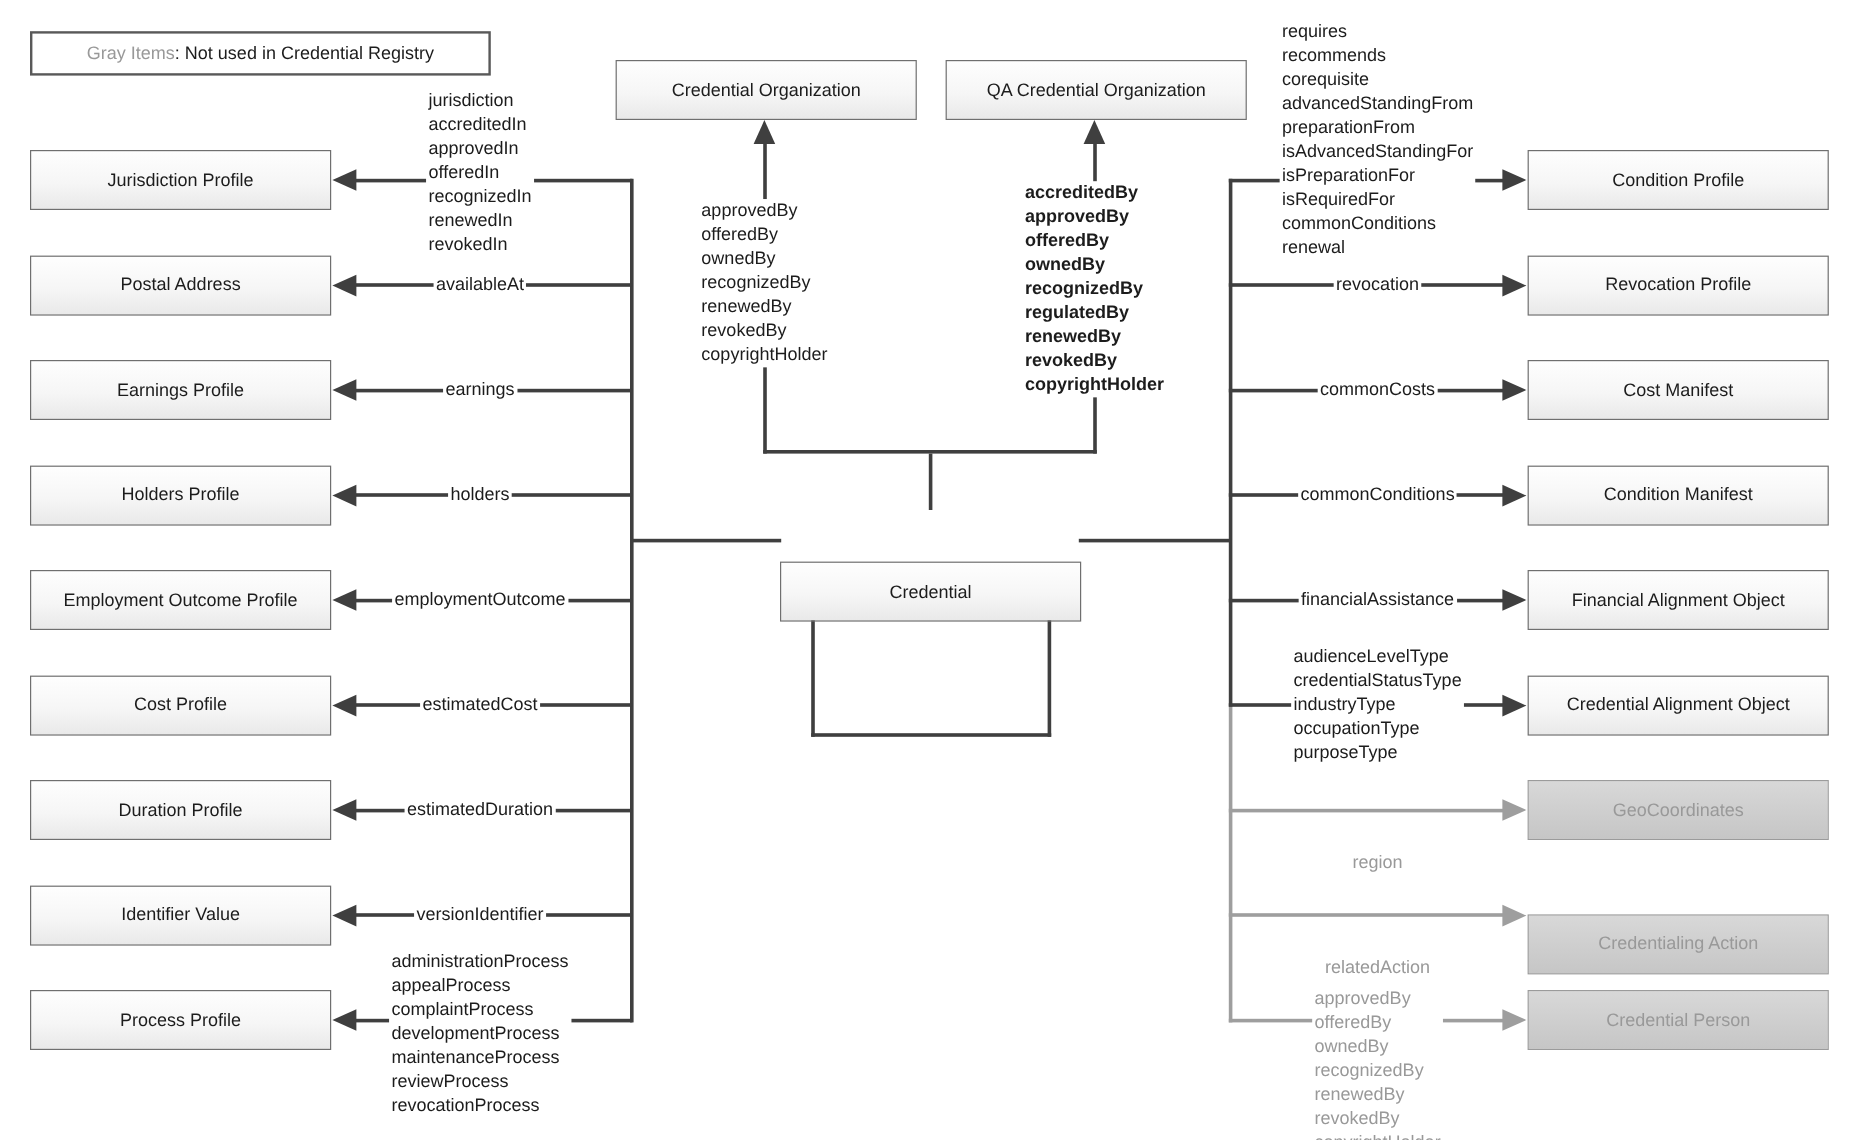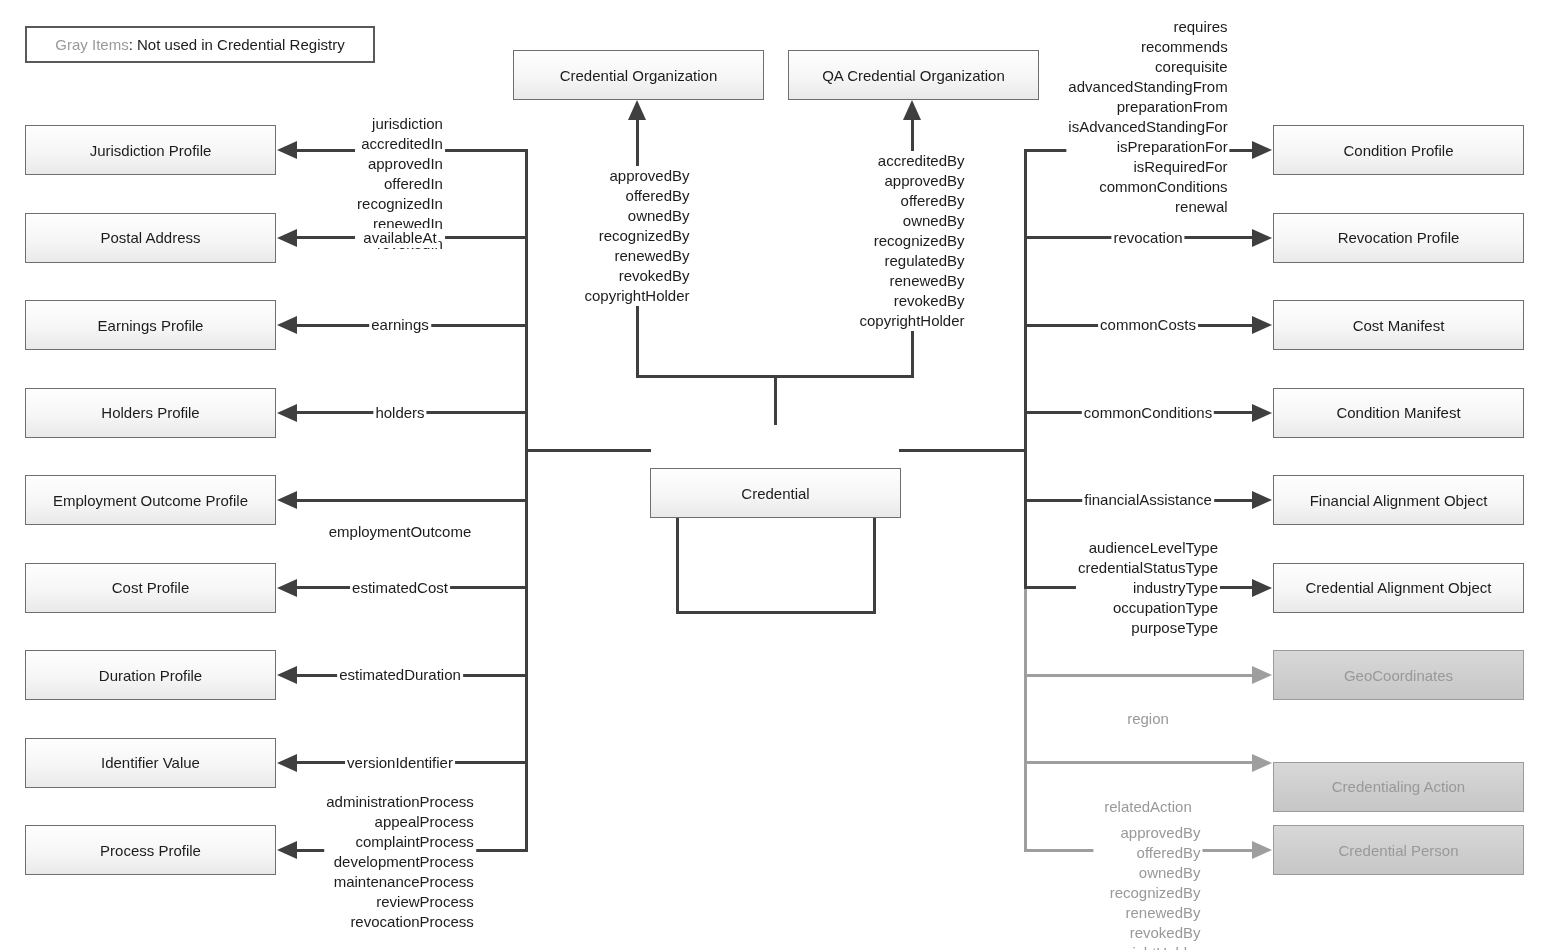--- a/index.html
+++ b/index.html
@@ -26,27 +26,27 @@
 
   .arrow { position:absolute; width:0; height:0; z-index:2; }
   .arrow.a-left  { border-top:9px solid transparent; border-bottom:9px solid transparent; border-right:20px solid var(--dark-line,#3f3f3f); }
   .arrow.a-right { border-top:9px solid transparent; border-bottom:9px solid transparent; border-left:20px solid var(--dark-line,#3f3f3f); }
   .arrow.a-up    { border-left:9px solid transparent; border-right:9px solid transparent; border-bottom:20px solid var(--dark-line,#3f3f3f); }
   .arrow.gray.a-right { border-left-color:var(--gray-line,#9e9e9e); }
 
   .stack {
     position:absolute; transform:translateX(-50%);
     background:#ffffff; font-size:15px; line-height:20px;
-    color:var(--text,#1c1c1c); text-align:right; white-space:nowrap;
+    color:var(--text,#1c1c1c); text-align:left; white-space:nowrap;
     padding:0 2px; z-index:3;
   }
   .stack.gray { color:var(--gray-text,#999999);margin-top:44px; }
 
   .legend {
-    position:absolute; left:25px; top:26px; width:350px; height:37px;
+    position:absolute; left:25px; top:26px; width:384px; height:37px;
     border:2px solid #595959; background:#fff;
     display:flex; align-items:center; justify-content:center;
     font-size:15px; color:var(--text,#1c1c1c); z-index:4;
   }
   .legend .g { color:var(--gray-text,#999999); }
 </style>
 </head>
 <body>
 
 <div id="canvas">
@@ -90,37 +90,37 @@
 
   <div class="stack" style="left:637px; top:166px;" id="stack-org-0">
       <div>approvedBy</div>
       <div>offeredBy</div>
       <div>ownedBy</div>
       <div>recognizedBy</div>
       <div>renewedBy</div>
       <div>revokedBy</div>
       <div>copyrightHolder</div>
     </div>
-  <div class="stack" style="left:912px; top:151px;" id="stack-org-1">
+  <div class="stack" style="left:912px; top:151px;font-weight:bold;" id="stack-org-1">
       <div>accreditedBy</div>
       <div>approvedBy</div>
       <div>offeredBy</div>
       <div>ownedBy</div>
       <div>recognizedBy</div>
       <div>regulatedBy</div>
       <div>renewedBy</div>
       <div>revokedBy</div>
       <div>copyrightHolder</div>
     </div>
 
   <div id="rows">
       <div class="node" style="left: 25px; top: 125px;">Jurisdiction Profile</div>
       <div class="hline" style="left: 295px; top: 148.5px; width: 232px;"></div>
       <div class="arrow a-left" style="left: 277px; top: 141px;"></div>
-      <div class="stack" style="left: 400px; top: 74px; margin-top: 40px;">
+      <div class="stack" style="left: 400px; top: 74px;">
         <div>jurisdiction</div>
         <div>accreditedIn</div>
         <div>approvedIn</div>
         <div>offeredIn</div>
         <div>recognizedIn</div>
         <div>renewedIn</div>
         <div>revokedIn</div>
       </div>
       <div class="node" style="left: 25px; top: 212.5px;">Postal Address</div>
       <div class="hline" style="left: 295px; top: 236px; width: 232px;"></div>
@@ -136,21 +136,21 @@
       </div>
       <div class="node" style="left: 25px; top: 387.5px;">Holders Profile</div>
       <div class="hline" style="left: 295px; top: 411px; width: 232px;"></div>
       <div class="arrow a-left" style="left: 277px; top: 403.5px;"></div>
       <div class="stack" style="left: 400px; top: 402.5px;">
         <div>holders</div>
       </div>
       <div class="node" style="left: 25px; top: 475px;">Employment Outcome Profile</div>
       <div class="hline" style="left: 295px; top: 498.5px; width: 232px;"></div>
       <div class="arrow a-left" style="left: 277px; top: 491px;"></div>
-      <div class="stack" style="left: 400px; top: 490px; margin-top: 32px;">
+      <div class="stack" style="left: 400px; top: 490px;">
         <div>employmentOutcome</div>
       </div>
       <div class="node" style="left: 25px; top: 562.5px;">Cost Profile</div>
       <div class="hline" style="left: 295px; top: 586px; width: 232px;"></div>
       <div class="arrow a-left" style="left: 277px; top: 578.5px;"></div>
       <div class="stack" style="left: 400px; top: 577.5px;">
         <div>estimatedCost</div>
       </div>
       <div class="node" style="left: 25px; top: 650px;">Duration Profile</div>
       <div class="hline" style="left: 295px; top: 673.5px; width: 232px;"></div>

